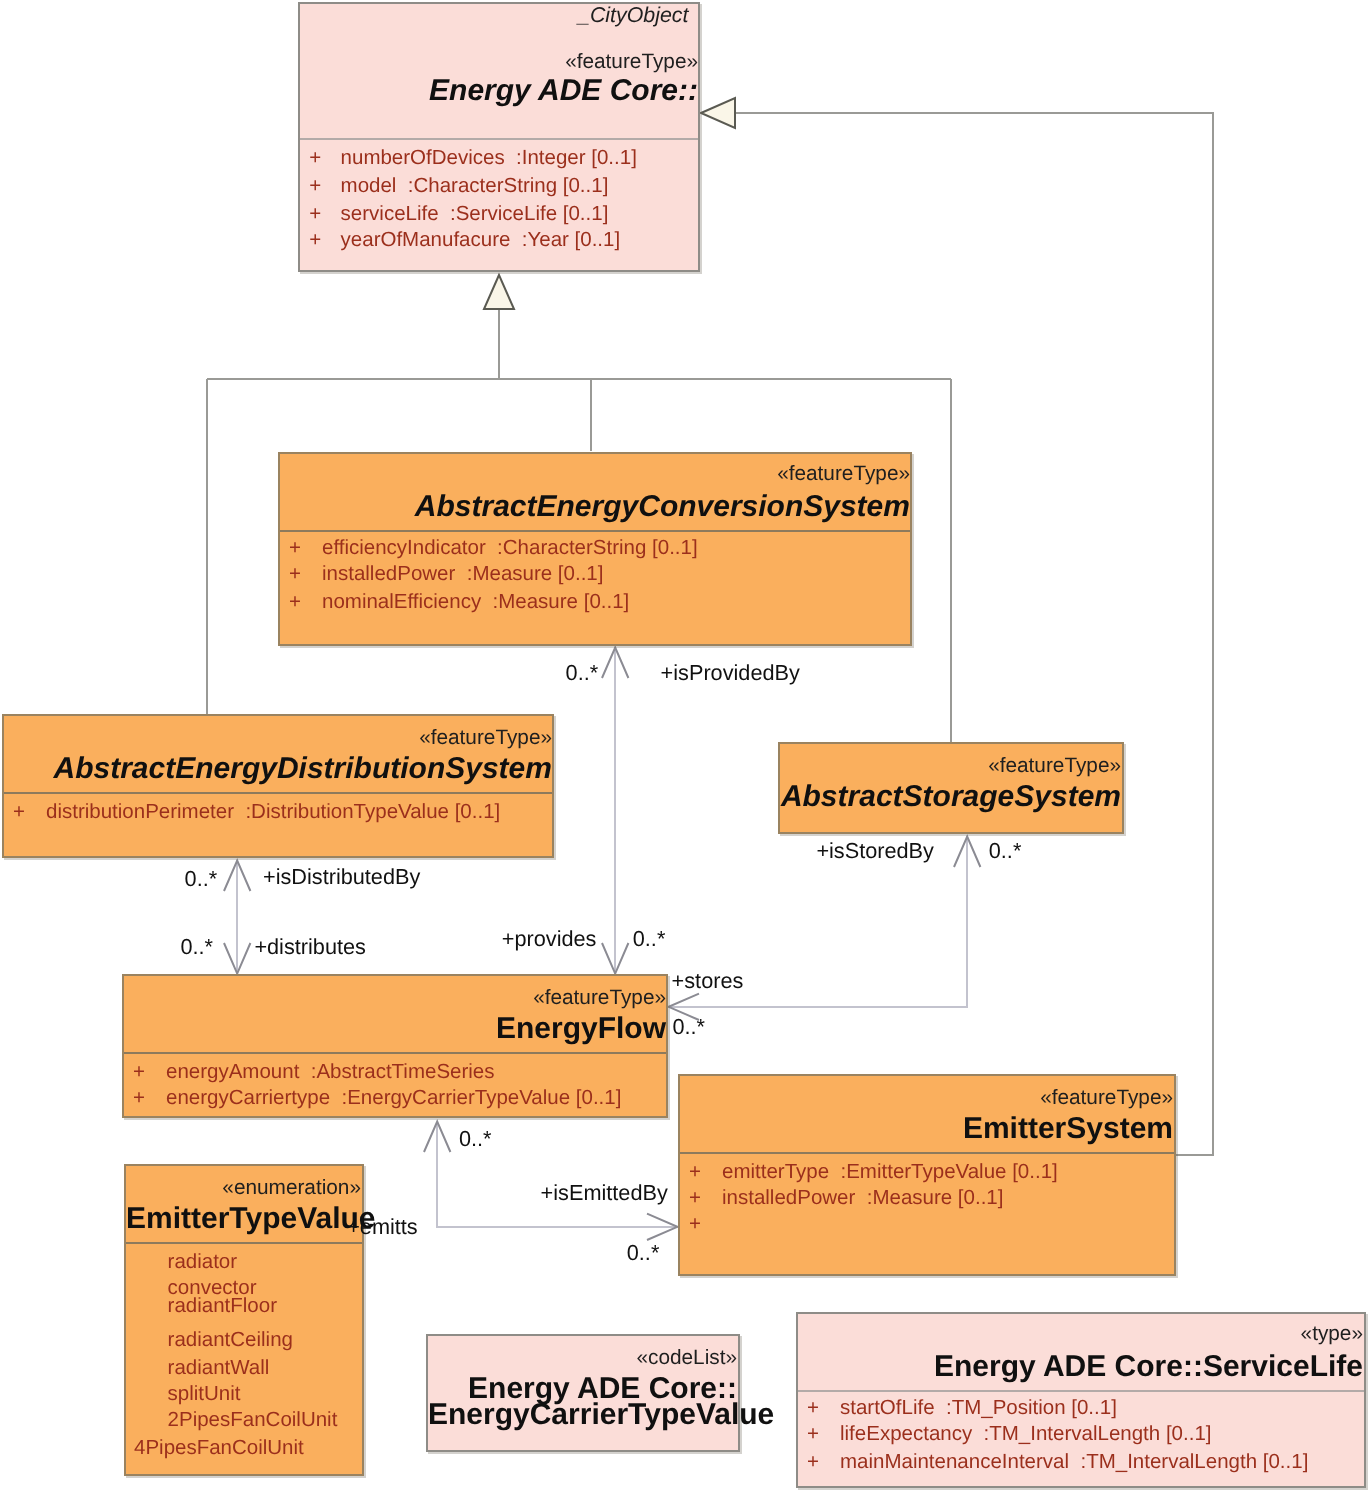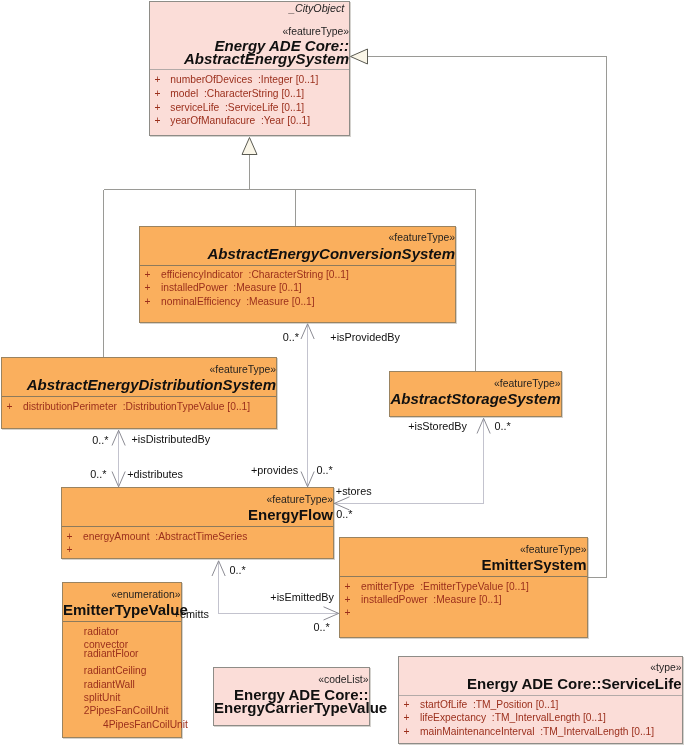--- a/index.html
+++ b/index.html
@@ -50,21 +50,20 @@
     <polyline points="112,471.5 118.6,486.8 125.2,471.5"></polyline>
     <polyline points="477,433.5 483.6,418.3 490.2,433.5"></polyline>
     <polyline points="349.5,496.8 334.3,503.4 349.5,510"></polyline>
     <polyline points="212,576 218.6,560.8 225.2,576"></polyline>
     <polyline points="323.5,606.8 338.7,613.4 323.5,620"></polyline>
   </g>
 </svg>
 <div class="box pink" style="left:149px;top:1px;width:201px;height:135px;">
   <div class="t st ctr" style="left:0;top:23.8px;width:199px;">«featureType»</div>
   <div class="t cn i ctr" style="left:0;top:35.4px;width:199px;">Energy ADE Core::</div>
-  <div class="t cn i ctr" style="left:0;top:48.2px;width:199px;">AbstractEnergySystem</div>
   <div class="sep pk" style="top:66.5px;"></div>
   <div class="atp" style="left:4.6px;top:72.3px;">+</div>
   <div class="atp" style="left:20.3px;top:72.3px;">numberOfDevices  :Integer [0..1]</div>
   <div class="atp" style="left:4.6px;top:85.8px;">+</div>
   <div class="atp" style="left:20.3px;top:85.8px;">model  :CharacterString [0..1]</div>
   <div class="atp" style="left:4.6px;top:99.5px;">+</div>
   <div class="atp" style="left:20.3px;top:99.5px;">serviceLife  :ServiceLife [0..1]</div>
   <div class="atp" style="left:4.6px;top:112.8px;">+</div>
   <div class="atp" style="left:20.3px;top:112.8px;">yearOfManufacure  :Year [0..1]</div>
 </div>
@@ -91,20 +90,21 @@
   <div class="t st ctr" style="left:0;top:5.7px;width:170.5px;">«featureType»</div>
   <div class="t cn i ctr" style="left:0;top:18.3px;width:170.5px;">AbstractStorageSystem</div>
 </div>
 <div class="box orange" style="left:61px;top:487px;width:273px;height:72px;">
   <div class="t st ctr" style="left:0;top:5.7px;width:271px;">«featureType»</div>
   <div class="t cn ctr" style="left:0;top:18.3px;width:271px;">EnergyFlow</div>
   <div class="sep" style="top:38px;"></div>
   <div class="atp" style="left:4.5px;top:42.5px;">+</div>
   <div class="atp" style="left:21.0px;top:42.5px;">energyAmount  :AbstractTimeSeries</div>
   <div class="atp" style="left:4.5px;top:55.8px;">+</div>
+  <div class="atp" style="left:21.0px;top:55.8px;">energyCarriertype  :EnergyCarrierTypeValue [0..1]</div>
 </div>
 <div class="box orange" style="left:339px;top:537px;width:248.5px;height:101px;">
   <div class="t st ctr" style="left:0;top:5.7px;width:246.5px;">«featureType»</div>
   <div class="t cn ctr" style="left:0;top:18.3px;width:246.5px;">EmitterSystem</div>
   <div class="sep" style="top:38px;"></div>
   <div class="atp" style="left:4.5px;top:42.5px;">+</div>
   <div class="atp" style="left:21.0px;top:42.5px;">emitterType  :EmitterTypeValue [0..1]</div>
   <div class="atp" style="left:4.5px;top:55.8px;">+</div>
   <div class="atp" style="left:21.0px;top:55.8px;">installedPower  :Measure [0..1]</div>
   <div class="atp" style="left:4.5px;top:69.1px;">+</div>
@@ -113,21 +113,21 @@
   <div class="t st ctr" style="left:0;top:5.7px;width:117.5px;">«enumeration»</div>
   <div class="t cn ctr" style="left:0;top:18.3px;width:120px;">EmitterTypeValue</div>
   <div class="sep" style="top:38px;"></div>
   <div class="atp" style="left:20.8px;top:42.5px;">radiator</div>
   <div class="atp" style="left:20.8px;top:55.8px;">convector</div>
   <div class="atp" style="left:20.8px;top:65px;">radiantFloor</div>
   <div class="atp" style="left:20.8px;top:82.4px;">radiantCeiling</div>
   <div class="atp" style="left:20.8px;top:95.7px;">radiantWall</div>
   <div class="atp" style="left:20.8px;top:109.0px;">splitUnit</div>
   <div class="atp" style="left:20.8px;top:122.3px;">2PipesFanCoilUnit</div>
-  <div class="atp" style="left:4px;top:135.6px;margin-left:36px;">4PipesFanCoilUnit</div>
+  <div class="atp" style="left:4px;top:135.6px;">4PipesFanCoilUnit</div>
 </div>
 <div class="box pink" style="left:213px;top:667px;width:156.5px;height:59px;">
   <div class="t st ctr" style="left:0;top:5.7px;width:154.5px;">«codeList»</div>
   <div class="t cn ctr" style="left:0;top:18.3px;width:154.5px;">Energy ADE Core::</div>
   <div class="t cn ctr" style="left:0;top:31.1px;width:154.5px;">EnergyCarrierTypeValue</div>
 </div>
 <div class="box pink" style="left:398px;top:655.5px;width:284.5px;height:88.5px;">
   <div class="t st ctr" style="left:0;top:5.7px;width:282.5px;">«type»</div>
   <div class="t cn ctr" style="left:0;top:18.3px;width:282.5px;">Energy ADE Core::ServiceLife</div>
   <div class="sep pk" style="top:38px;"></div>

